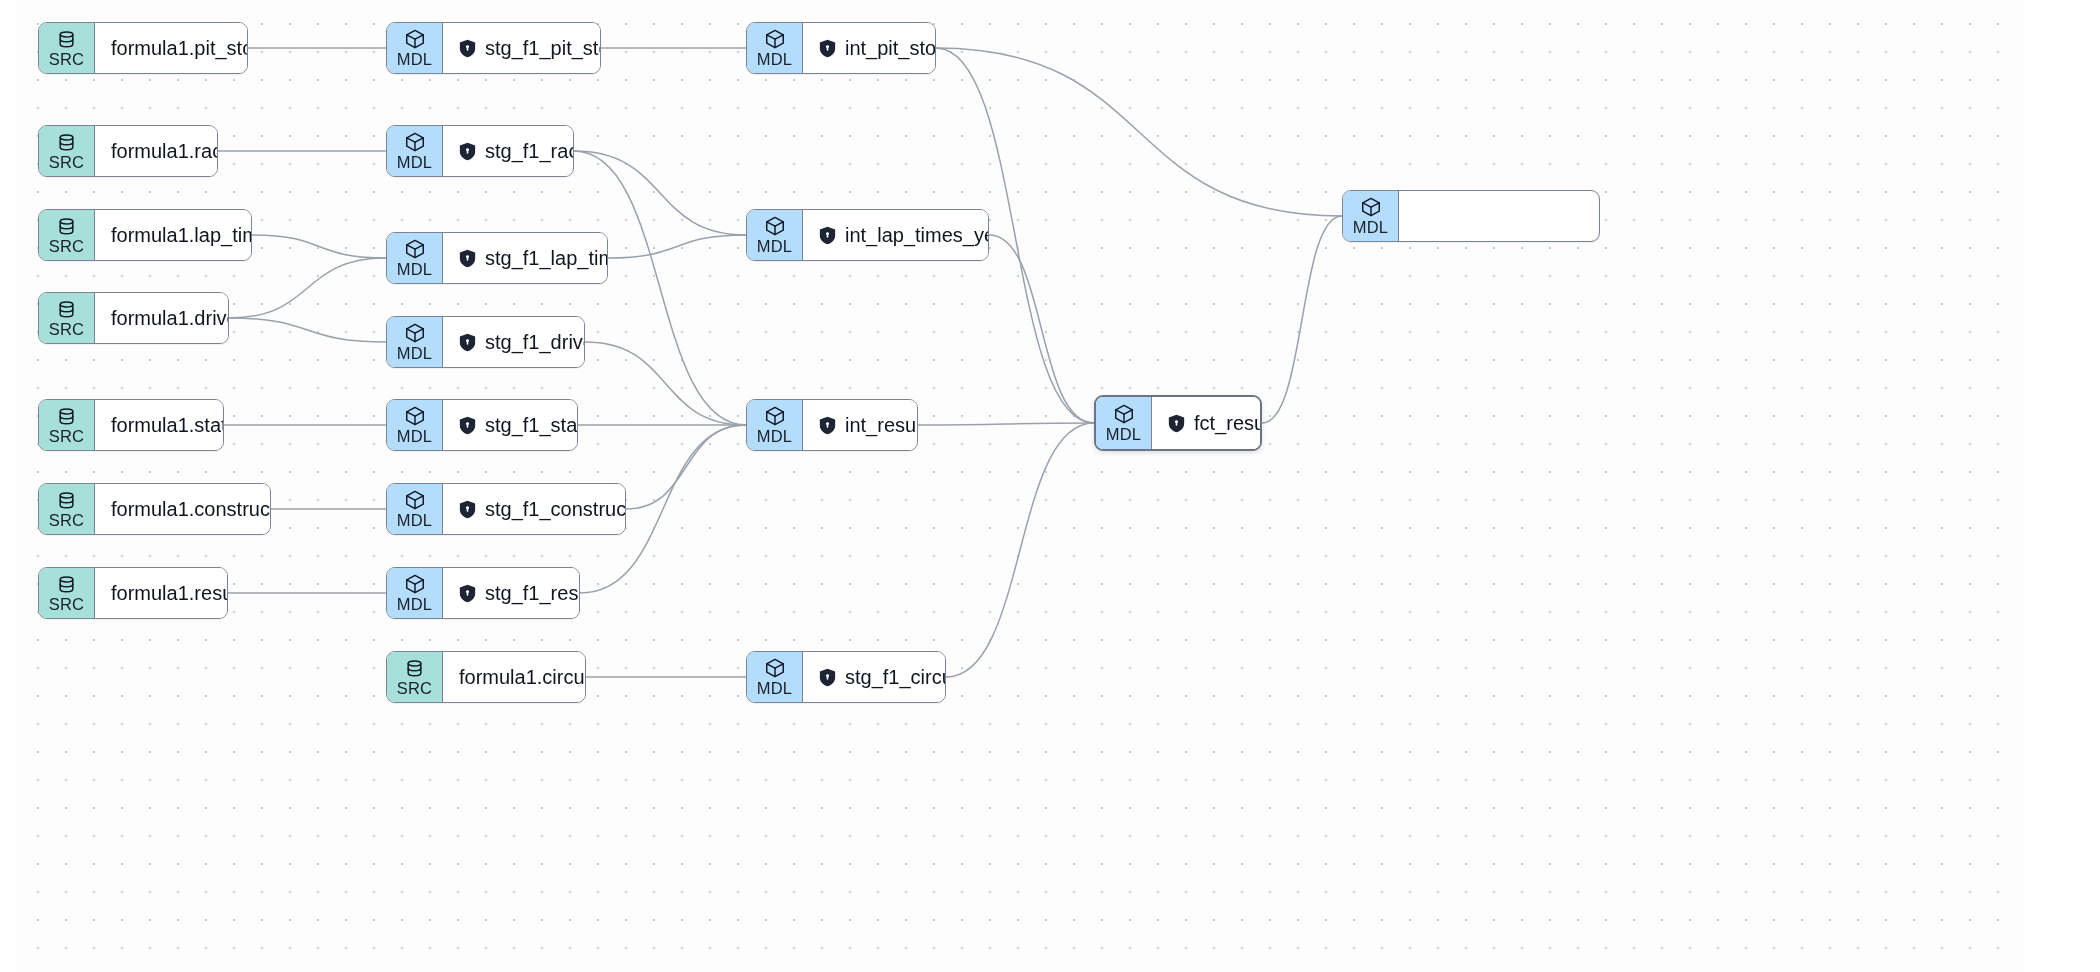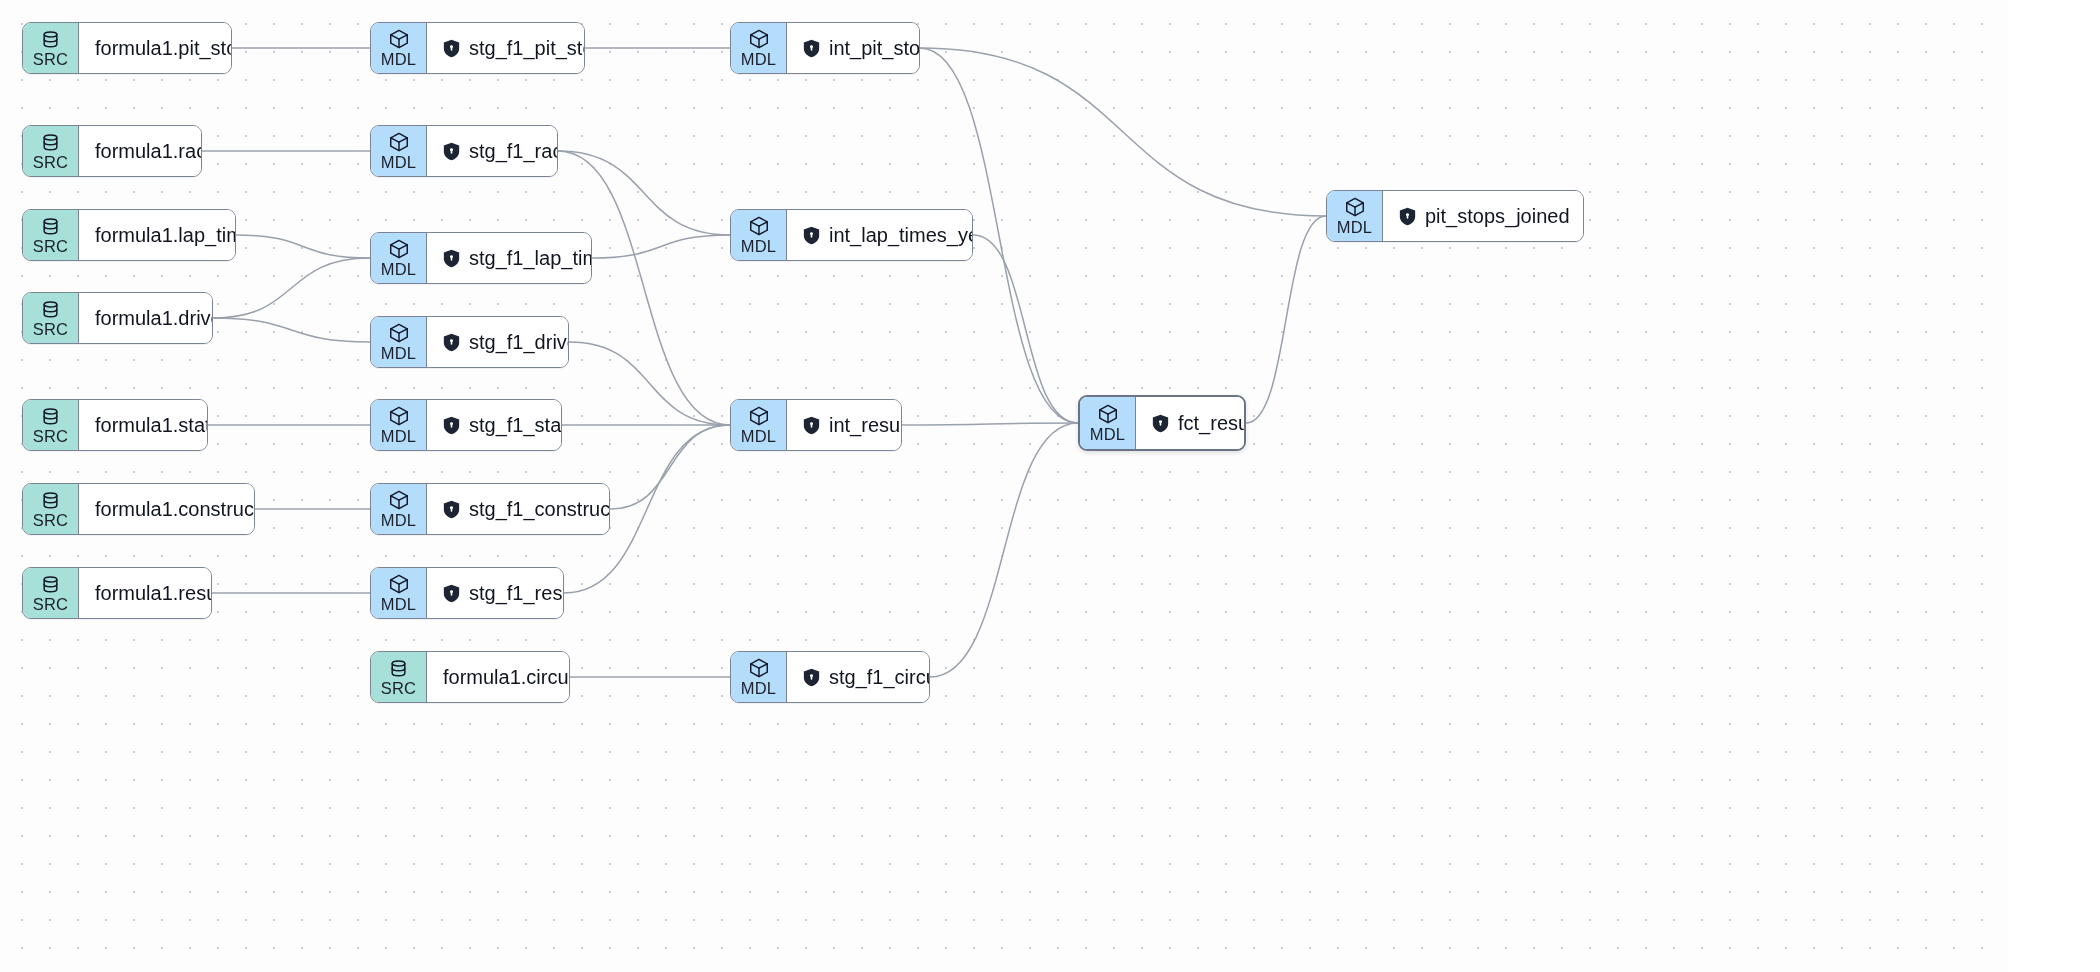--- a/index.html
+++ b/index.html
@@ -11,20 +11,21 @@
     position: relative;
     width: 2008px;
     height: 972px;
     overflow: hidden;
     background-color: #fdfdfd;
     background-image:
       radial-gradient(circle, #c9ccd4 1.1px, transparent 1.2px);
     background-size: 28px 28px;
     background-position: 8px 10px;
     font-family: "Liberation Sans", sans-serif;
+    margin-left: 16px;
   }
   #edges {
     position: absolute;
     left: 0; top: 0;
     width: 2100px;
     height: 972px;
     pointer-events: none;
   }
   .node {
     position: absolute;
@@ -424,22 +425,15 @@
       </div>
       <div class="node" style="left: 1326px; top: 190px; width: 258px; height: 52px;">
         <div class="node-badge mdl">
           <span class="badge-icon"><svg width="22" height="22" viewBox="0 0 24 24" fill="none" stroke="#13182a" stroke-width="1.6" stroke-linecap="round" stroke-linejoin="round">
               <path d="M12 2.6 21 7.4v9.2L12 21.4 3 16.6V7.4z"></path>
               <path d="M3 7.4 12 12.2l9-4.8"></path>
               <path d="M12 12.2v9.2"></path>
             </svg></span>
           <span class="badge-text">MDL</span>
         </div>
-        <div class="node-body">
-          <span class="shield-icon"><svg width="17" height="19" viewBox="0 0 20 22" fill="#1d2433">
-              <path d="M10 0.6 19 4v7.2c0 4.6-3.7 8.4-9 10.2C4.7 19.6 1 15.8 1 11.2V4z"></path>
-              <path d="M10 7.1a1.85 1.85 0 0 0-.95 3.43v2.2a.95.95 0 0 0 1.9 0v-2.2A1.85 1.85 0 0 0 10 7.1z" fill="#ffffff"></path>
-            </svg></span>
-          <span class="node-label">pit_stops_joined</span>
-        </div>
       </div>
     </div>
 </div>
 
 </body></html>

